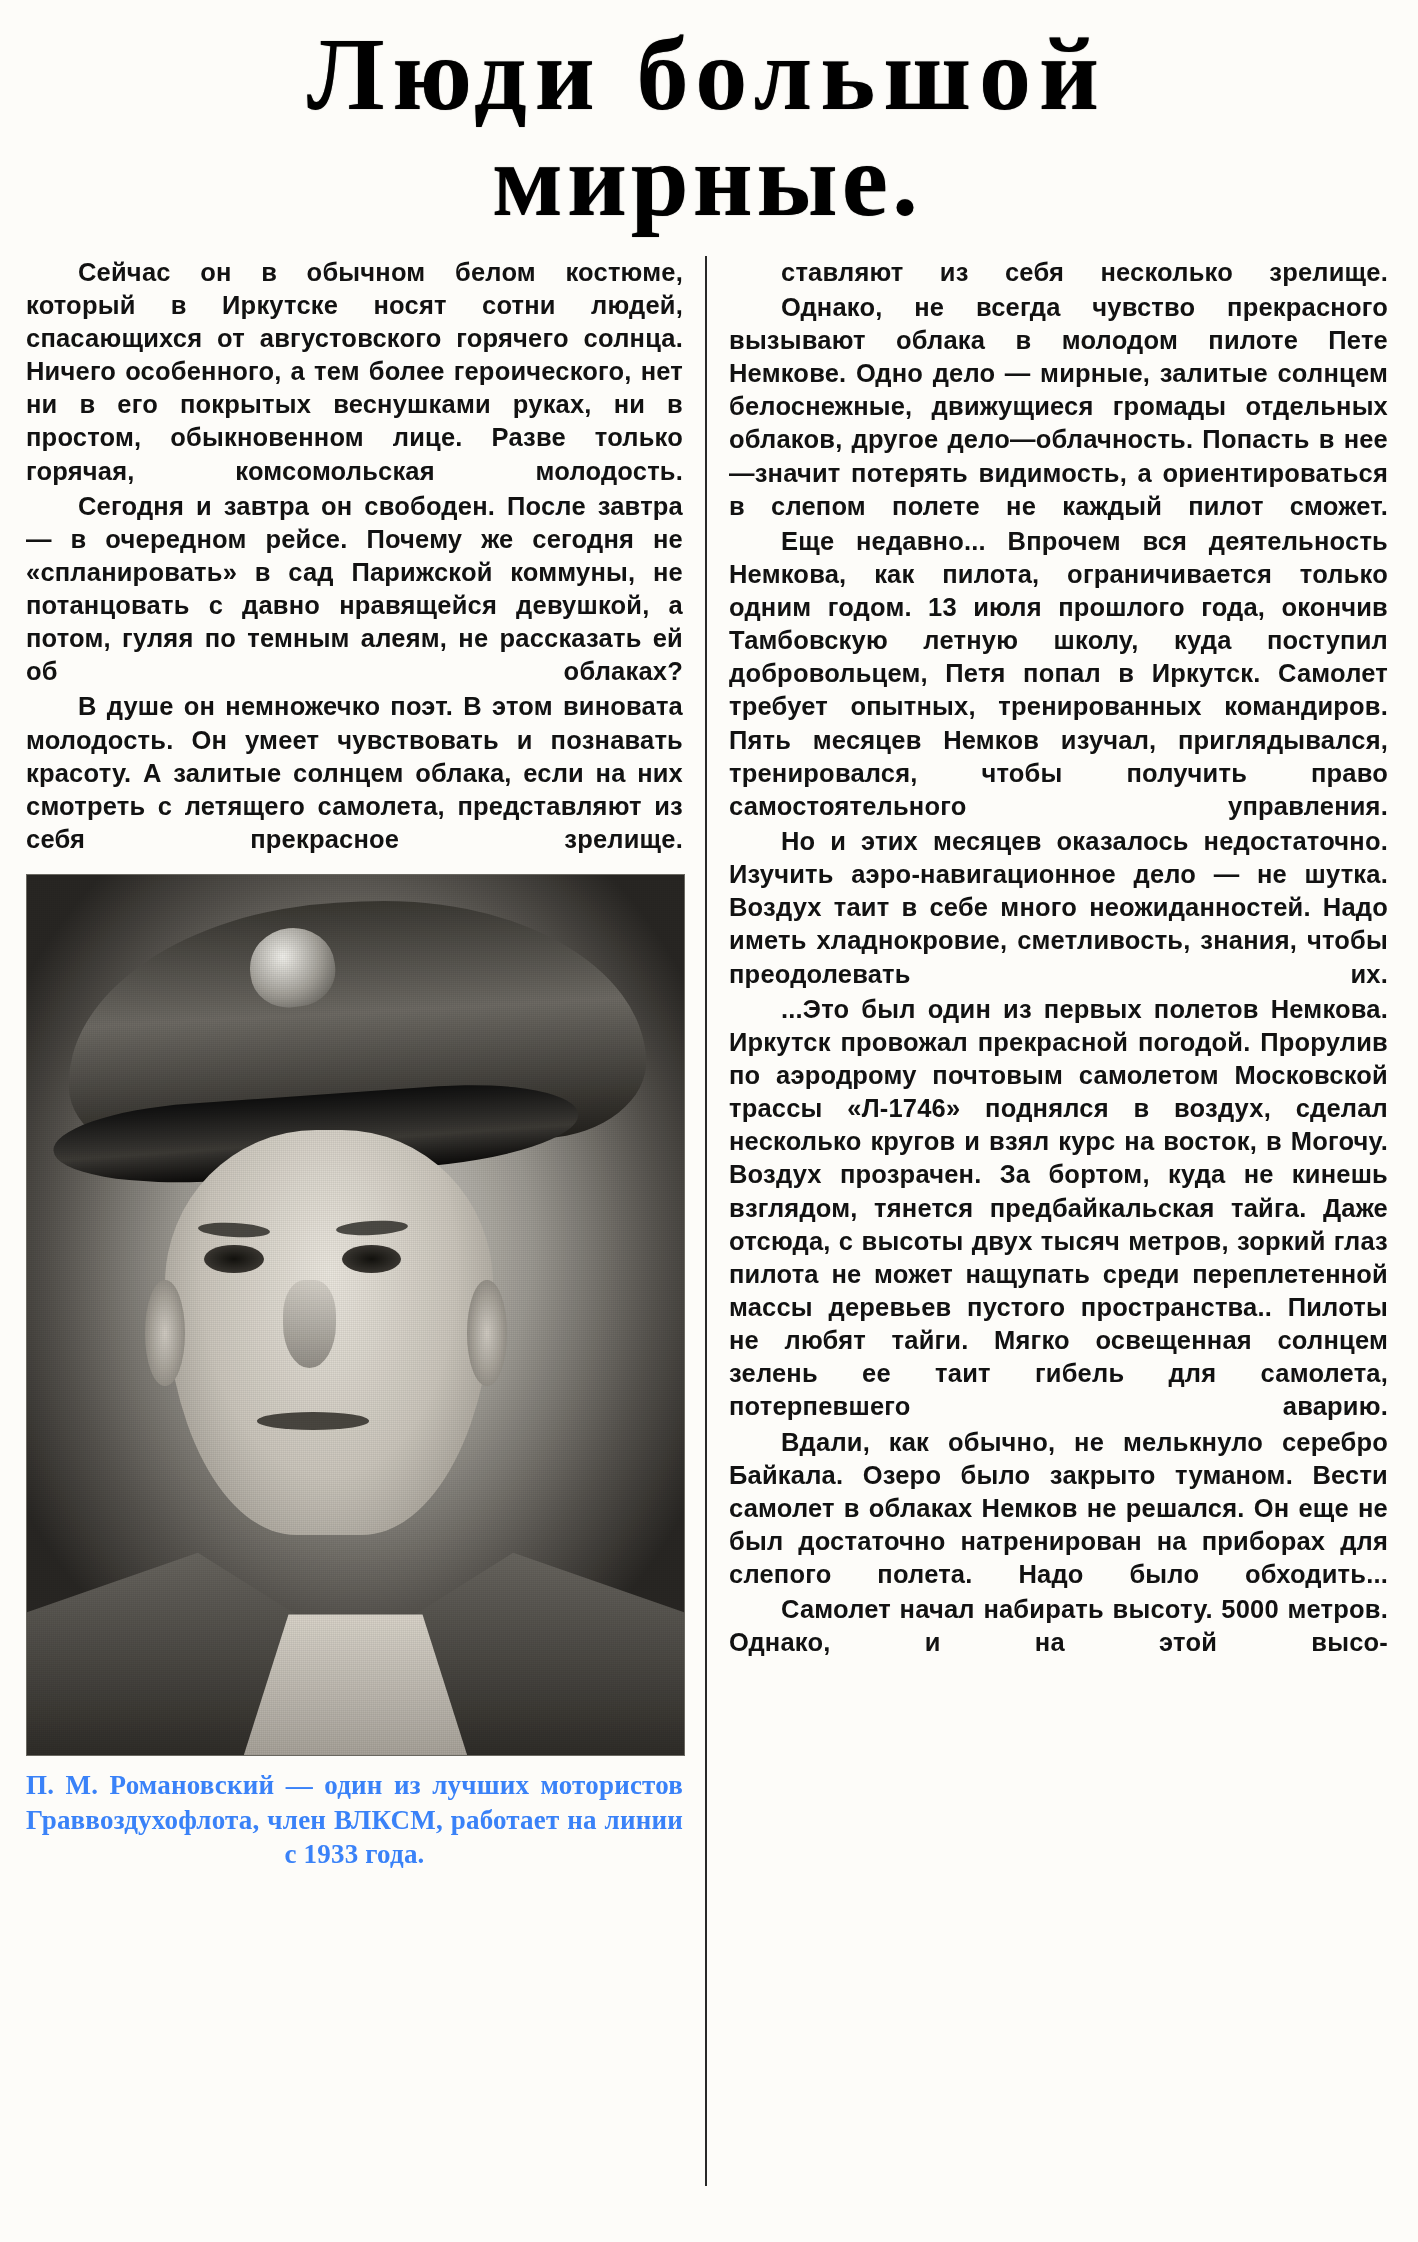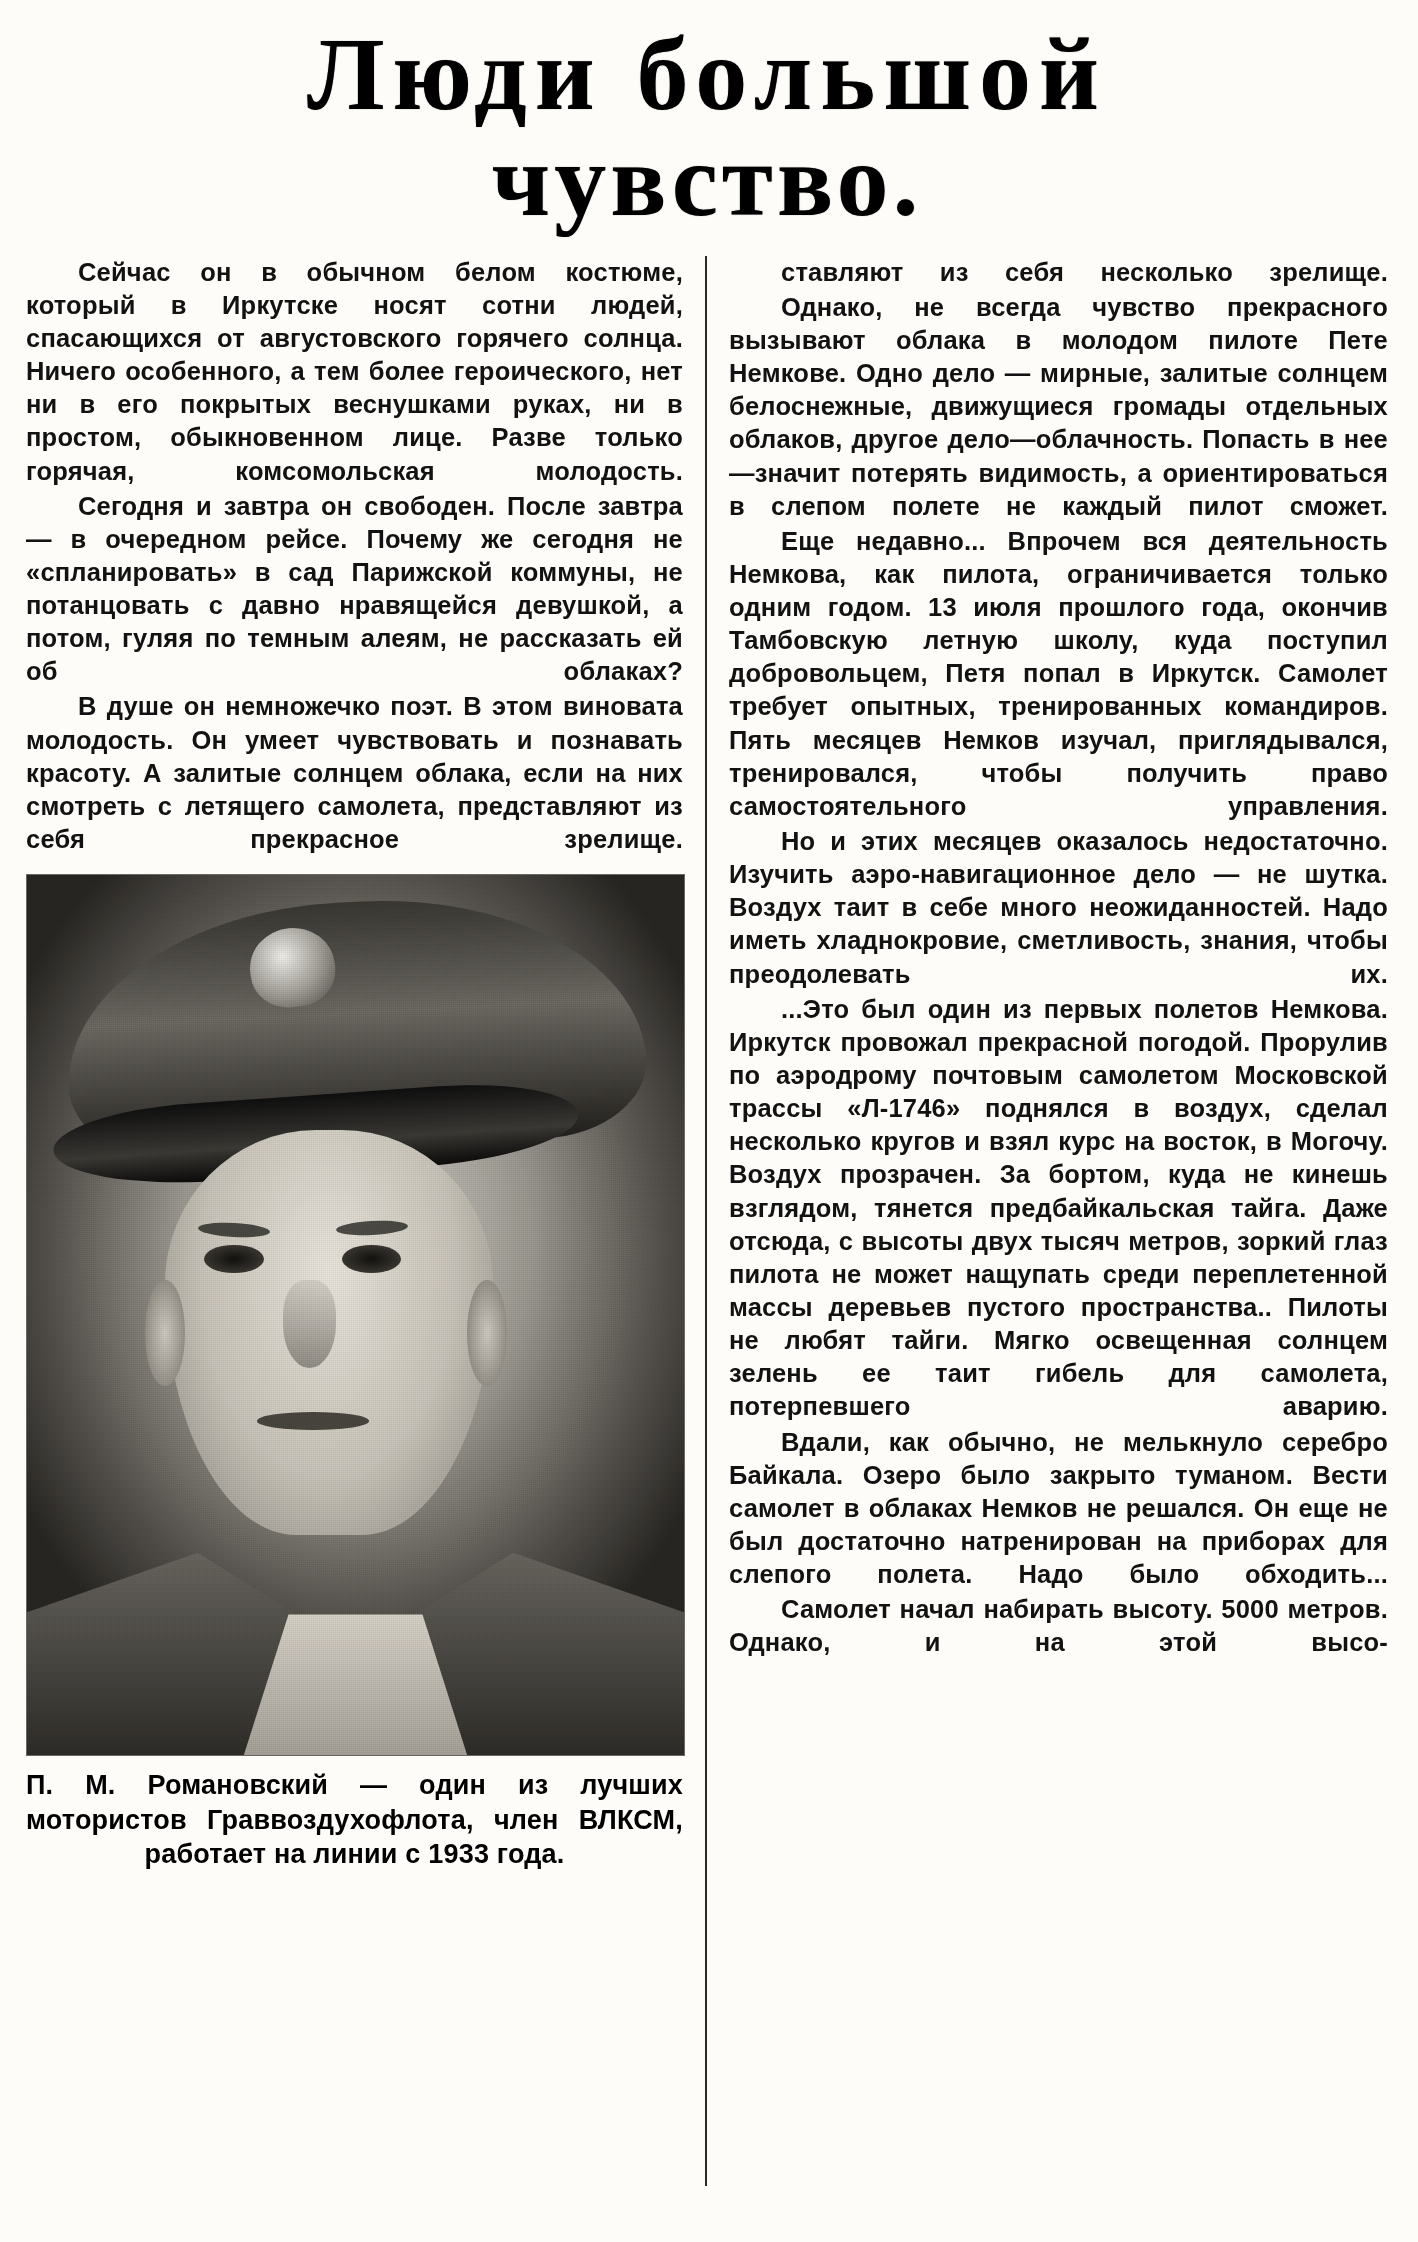--- a/index.html
+++ b/index.html
@@ -197,38 +197,38 @@
     position: absolute;
     inset: 0;
     background-image:
       repeating-linear-gradient(0deg, rgba(0,0,0,0.05) 0 1px, rgba(255,255,255,0.03) 1px 2px),
       repeating-linear-gradient(90deg, rgba(0,0,0,0.04) 0 1px, rgba(255,255,255,0.02) 1px 2px);
     mix-blend-mode: multiply;
     opacity: 0.85;
   }
   .caption {
     margin-top: 12px;
-    font-family: Liberation Sans, sans-serif;
+    font-family: Liberation Serif, serif;
     font-weight: bold;
     font-size: 27px;
     line-height: 1.28;
     text-align: justify;
     text-align-last: center;
-    color: #000000;
+    color: #3b82f6;
     letter-spacing: 0.2px;
   }
 </style>
 </head>
 <body>
 
 <div class="page">
 
   <h1 class="headline">
     <span class="l1">Люди  большой</span>
-    <span class="l2">чувство.</span>
+    <span class="l2">мирные.</span>
   </h1>
 
   <div class="columns">
 
     <div class="col col-left">
       <p class="body">Сейчас он в обычном белом костюме, который в Иркутске носят сотни людей, спасающихся от августовского горячего солнца. Ничего особенного, а тем более героического, нет ни в его покрытых веснушками руках, ни в простом, обыкновенном лице. Разве только горячая, комсомольская молодость.</p>
       <p class="body">Сегодня и завтра он свободен. После завтра — в очередном рейсе. Почему же сегодня не «спланировать» в сад Парижской коммуны, не потанцовать с давно нравящейся девушкой, а потом, гуляя по темным алеям, не рассказать ей об облаках?</p>
       <p class="body last-left">В душе он немножечко поэт. В этом виновата молодость. Он умеет чувствовать и познавать красоту. А залитые солнцем облака, если на них смотреть с летящего самолета, представляют из себя прекрасное зрелище.</p>
 
       <div class="photo-block">

